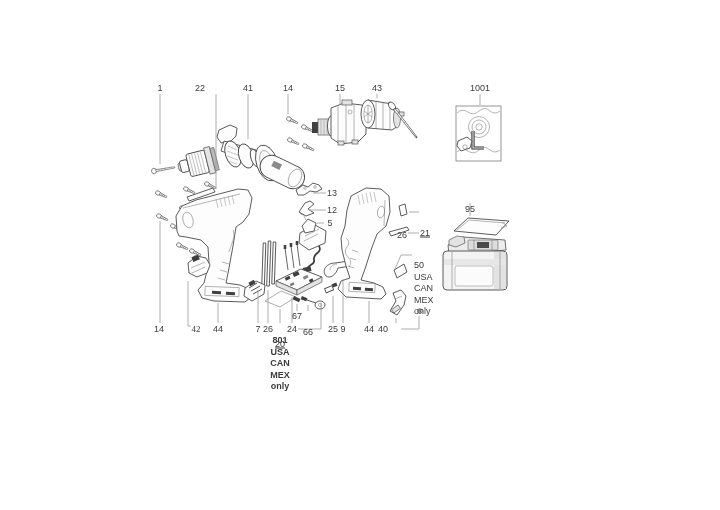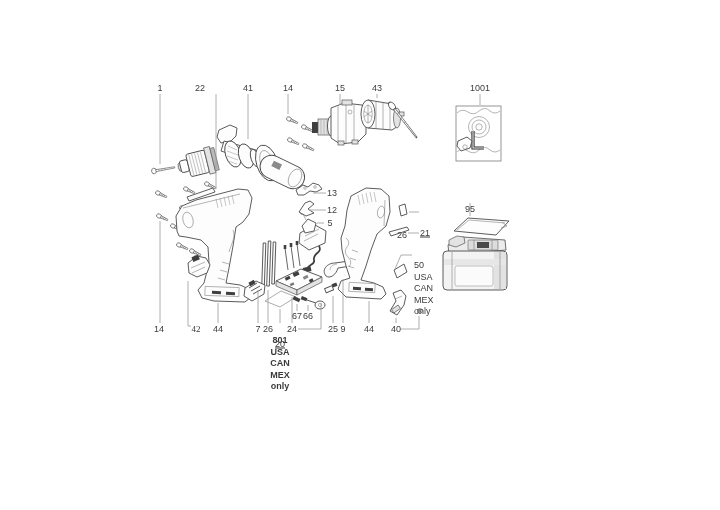--- a/index.html
+++ b/index.html
@@ -354,25 +354,25 @@
     <div class="callout" style="left: 425px; top: 233px; text-decoration: underline;">21</div>
     <div class="callout" style="left: 470px; top: 209px;">95</div>
     <div class="callout" style="left: 159px; top: 329px;">14</div>
     <div class="callout" style="left: 196px; top: 329px; font-family: Liberation Serif, serif;">42</div>
     <div class="callout" style="left: 218px; top: 329px;">44</div>
     <div class="callout" style="left: 258px; top: 329px;">7</div>
     <div class="callout" style="left: 268px; top: 329px;">26</div>
     <div class="callout" style="left: 280px; top: 344px; text-decoration: underline;">20</div>
     <div class="callout" style="left: 292px; top: 329px;">24</div>
     <div class="callout" style="left: 297px; top: 316px;">67</div>
-    <div class="callout" style="left: 308px; top: 316px;">66</div>
+    <div class="callout" style="left: 308px; top: 332px;">66</div>
     <div class="callout" style="left: 333px; top: 329px;">25</div>
     <div class="callout" style="left: 343px; top: 329px;">9</div>
     <div class="callout" style="left: 369px; top: 329px;">44</div>
-    <div class="callout" style="left: 396px; top: 329px;">40</div>
+    <div class="callout" style="left: 383px; top: 329px;">40</div>
   </div>
 
 <div id="note-bottom" class="note">801
 USA
 CAN
 MEX
 only</div>
 <div id="note-right" class="note">50
 USA
 CAN

